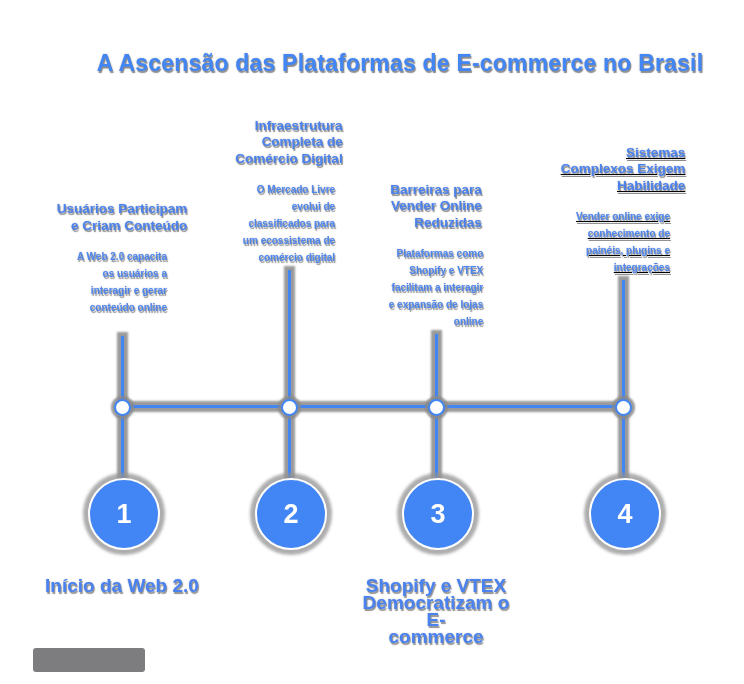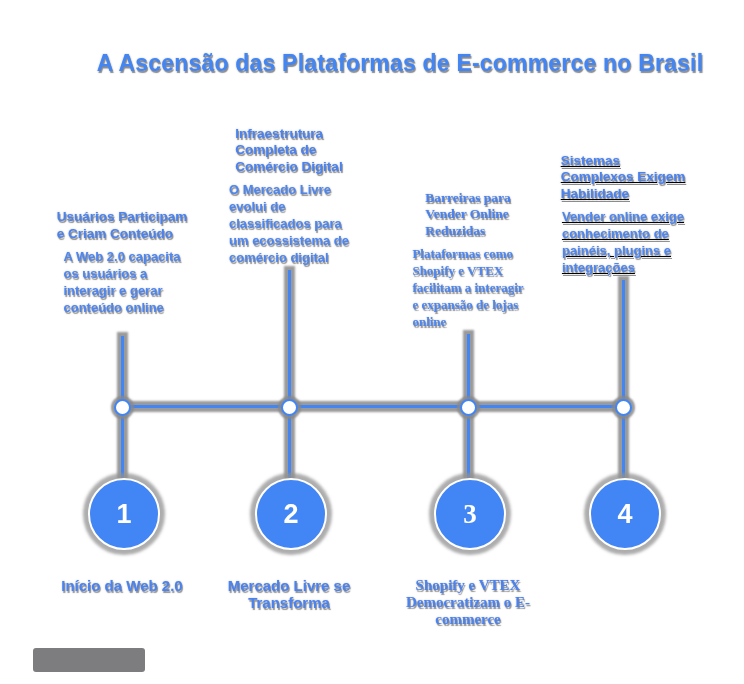--- a/index.html
+++ b/index.html
@@ -7,36 +7,36 @@
     position:relative;width:744px;height:684px;background:#ffffff;overflow:hidden;
     font-family:"Liberation Sans",sans-serif;
   }
   .title{
     position:absolute;top:50px;left:0;width:744px;text-align:center;
     font-size:23px;font-weight:800;color:#4285F4;letter-spacing:.2px;
     text-shadow:1px 2px 1px rgba(120,120,120,.85),0 0 2px rgba(120,120,120,.45);
     padding-left:28px;
   }
   .col{position:absolute;top:0;bottom:0;width:160px;}
-  .col.c1{left:42px;}  .col.c2{left:209px;}  .col.c3{left:388px;font-family:Liberation Serif, serif;}  .col.c4{left:543px;}
+  .col.c1{left:42px;}  .col.c2{left:209px;}  .col.c3{left:356px;}  .col.c4{left:543px;}
 
   .textblock{
-    position:absolute;left:0;width:160px;text-align:left;
+    position:absolute;left:0;width:160px;text-align:right;
     display:flex;flex-direction:column;align-items:center;
   }
   .c1 .textblock{bottom:368px;} .c2 .textblock{bottom:418px;}
   .c3 .textblock{bottom:354px;} .c4 .textblock{bottom:408px;text-decoration:underline;}
 
   .heading{
     font-size:13.5px;font-weight:800;line-height:16.5px;color:#4a82f0;
     white-space:pre-line;
     text-shadow:1px 2px 1px rgba(120,120,120,.85),0 0 2px rgba(120,120,120,.45);
   }
   .bodytext{
-    margin-top:6px;font-size:13px;font-weight:700;line-height:17px;color:#4e86f0;
+    margin-top:14px;font-size:10px;font-weight:700;line-height:17px;color:#4e86f0;
     white-space:pre-line;
     text-shadow:1px 2px 1px rgba(120,120,120,.8),0 0 2px rgba(120,120,120,.4);
   }
 
   .vline{
     position:absolute;left:78.5px;width:3px;background:#4285F4;
     box-shadow:0 0 2px 4px rgba(136,136,136,.85);
   }
   .c1 .vline{top:336px;height:142px;}
   .c2 .vline{top:270px;height:208px;}
@@ -54,21 +54,21 @@
   }
   .numcircle{
     position:absolute;left:46px;top:478px;width:68px;height:68px;border-radius:50%;
     background:#4285F4;border:2.5px solid #ffffff;
     box-shadow:0 0 3px 5px rgba(145,145,145,.75);
     display:flex;align-items:center;justify-content:center;
     color:#ffffff;font-size:27px;font-weight:800;
   }
   .label{
     position:absolute;top:577px;left:-5px;width:170px;text-align:center;
-    font-size:15px;font-weight:800;line-height:17px;color:#4a82f0;
+    font-size:19px;font-weight:800;line-height:17px;color:#4a82f0;
     white-space:pre-line;
     text-shadow:1px 2px 1px rgba(120,120,120,.8),0 0 2px rgba(120,120,120,.4);
   }
   .watermark{
     position:absolute;left:33px;top:648px;width:112px;height:24px;
     background:#7d7d80;border-radius:3px;
   }
 </style>
 </head>
 <body>
@@ -105,22 +105,20 @@
       <div class="bodytext">O Mercado Livre
 evolui de
 classificados para
 um ecossistema de
 comércio digital</div>
     </div>
     <div class="dot"></div>
     <div class="numcircle">
       <span>2</span>
     </div>
-    <div class="label">Mercado Livre se
-Transforma</div>
   </div>
 
   <div class="col c3">
     <div class="vline"></div>
     <div class="textblock">
       <div class="heading">Barreiras para
 Vender Online
 Reduzidas</div>
       <div class="bodytext">Plataformas como
 Shopify e VTEX

